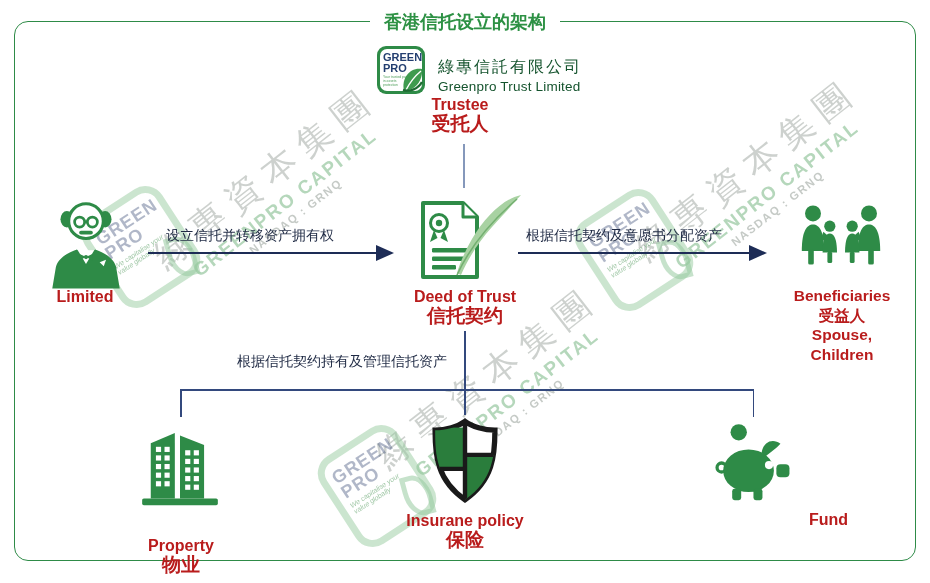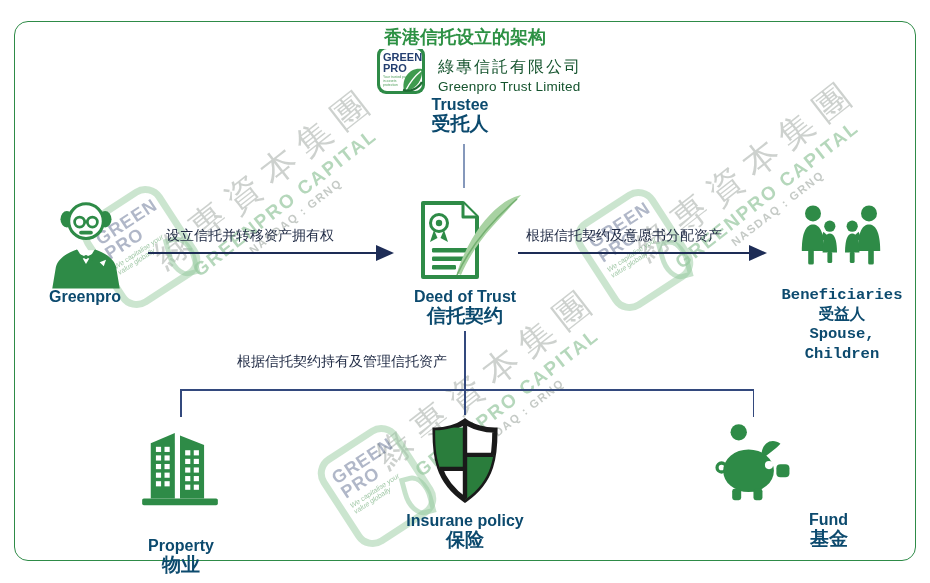--- a/index.html
+++ b/index.html
@@ -1,21 +1,21 @@
 <!DOCTYPE html>
 <html><head>
 <meta charset="utf-8">
 <style>
   html,body{margin:0;padding:0;background:#ffffff;}
   .canvas{position:relative;width:930px;height:583px;background:#fff;overflow:hidden;
           font-family:"Liberation Sans","DejaVu Sans",sans-serif;}
   
   .frame{position:absolute;left:14px;top:21px;width:900px;height:538px;
          border:1.5px solid #2e8b47;border-radius:14px;z-index:0;}
-  .title{position:absolute;left:50%;top:25px;transform:translateX(-50%);
+  .title{position:absolute;left:50%;top:10px;transform:translateX(-50%);
          background:#fff;padding:0 14px;font-size:18px;font-weight:bold;color:#2d9144;
          z-index:3;white-space:nowrap;}
   
   .wm{position:absolute;z-index:1;pointer-events:none;text-align:center;}
   .wm-text{transform:translate(-50%,-50%) rotate(-38deg);}
   .wm-zh{font-family:"DejaVu Serif","Liberation Serif",serif;font-size:35px;letter-spacing:10px;
          color:rgba(150,158,152,0.48);white-space:nowrap;}
   .wm-en{font-size:19px;font-weight:700;letter-spacing:2px;color:rgba(132,188,142,0.60);
          white-space:nowrap;margin-top:-2px;}
   .wm-ticker{font-size:11.5px;font-weight:600;letter-spacing:1.5px;color:rgba(150,158,152,0.55);
@@ -24,21 +24,21 @@
          transform:translate(-50%,-50%) rotate(-33deg);box-sizing:border-box;padding:8px 6px;
          text-align:left;}
   .wm-logo-word{font-size:18px;font-weight:800;letter-spacing:1px;line-height:17px;
          color:rgba(47,66,110,0.38);}
   .wm-logo-tag{font-size:7px;font-style:italic;color:rgba(110,170,120,0.65);width:58px;margin-top:2px;}
   .wm-logo-leaf{position:absolute;right:-4px;bottom:-6px;width:28px;height:42px;
          border:5px solid rgba(151,203,160,0.55);border-radius:0 62% 0 62%;
          transform:rotate(18deg);box-sizing:border-box;}
   
   .node{position:absolute;z-index:2;}
-  .lbl{position:absolute;z-index:2;text-align:center;color:#0c4a6e;font-weight:bold;}
+  .lbl{position:absolute;z-index:2;text-align:center;color:#b91c1c;font-weight:bold;}
   .lbl .en{font-size:16px;line-height:19px;}
   .lbl .zh{font-size:19px;line-height:19px;}
   .lbl .line{font-size:15.5px;line-height:19.5px;}
   
   .conn{position:absolute;z-index:2;background:#33497d;}
   .arrow-line{position:absolute;z-index:2;height:2px;background:#1d2c56;}
   .arrow-head{position:absolute;z-index:2;width:0;height:0;
       border-top:8px solid transparent;border-bottom:8px solid transparent;
       border-left:18px solid #1d2c56;}
   .flow-label{position:absolute;z-index:2;font-size:14px;color:#1f2a44;text-align:center;
@@ -129,21 +129,21 @@
         <path d="M8,100 L12,76 C15,66 26,60 35,57 L45,66 L55,57 C64,60 75,66 78,76 L82,100 Z"></path>
         <polygon points="36,58 54,58 45,73" fill="#ffffff"></polygon>
         <polygon points="38,62 45,65.5 38,69"></polygon>
         <polygon points="52,62 45,65.5 52,69"></polygon>
         <circle cx="45" cy="65.5" r="2.2"></circle>
         <polygon points="60,71 67,68.5 64.5,75.5" fill="#ffffff"></polygon>
       </g>
     </svg>
   </div>
   <div class="lbl" style="left:25px;top:287px;width:120px;">
-    <div class="en">Greenpro</div>
+    <div class="en">Limited</div>
   </div>
 
   <div class="flow-label" style="left:150px;top:227px;width:200px;font-family:Liberation Serif, serif;">设立信托并转移资产拥有权</div>
   <div class="arrow-line" style="left:148px;top:252px;width:230px;"></div>
   <div class="arrow-head" style="left:376px;top:245px;"></div>
 
   <div class="node" style="left:405px;top:193px;">
     <svg width="120" height="96" viewBox="0 0 120 96">
       <path d="M18,10 H58 L72,24 V84 H18 Z" fill="#ffffff" stroke="#2e8b47" stroke-width="4" stroke-linejoin="round"></path>
       <path d="M58,10 V24 H72" fill="#ffffff" stroke="#2e8b47" stroke-width="3" stroke-linejoin="round"></path>
@@ -180,21 +180,21 @@
         <circle cx="90" cy="13" r="10"></circle>
         <path d="M76,60 C76,36 82,27 90,27 C98,27 104,36 104,60 Z"></path>
         <rect x="89" y="58" width="7" height="19" rx="2"></rect>
         <polygon points="77,36 66,46 70,52 80,44"></polygon>
         <circle cx="69" cy="29" r="7"></circle>
         <path d="M60,62 C60,44 64,38 69,38 C74,38 78,44 78,62 Z"></path>
         <rect x="66" y="61" width="6" height="14" rx="2"></rect>
       </g>
     </svg>
   </div>
-  <div class="lbl" style="left:772px;top:286px;width:140px;font-family:Liberation Mono, monospace;">
+  <div class="lbl" style="left:772px;top:286px;width:140px;">
     <div class="line">Beneficiaries</div>
     <div class="line">受益人</div>
     <div class="line">Spouse,</div>
     <div class="line">Children</div>
   </div>
 
   <div class="flow-label" style="left:228px;top:353px;width:228px;">根据信托契约持有及管理信托资产</div>
   <div class="conn" style="left:464px;top:331px;width:1.5px;height:59px;"></div>
   <div class="conn" style="left:180px;top:389px;width:574px;height:1.5px;"></div>
   <div class="conn" style="left:180px;top:389px;width:1.5px;height:28px;"></div>
@@ -268,16 +268,15 @@
         <rect x="86" y="54" width="16" height="16" rx="5"></rect>
         <rect x="32" y="84" width="11" height="14" rx="3"></rect>
         <rect x="58" y="84" width="11" height="14" rx="3"></rect>
       </g>
       <circle cx="19" cy="58" r="5.5" fill="none" stroke="#2e8b47" stroke-width="4"></circle>
       <circle cx="77" cy="55" r="5" fill="#ffffff"></circle>
     </svg>
   </div>
   <div class="lbl" style="left:728px;top:510px;width:120px;text-align:right;">
     <div class="en">Fund</div>
-    <div class="zh">基金</div>
   </div>
 
 </div>
 
 </body></html>

